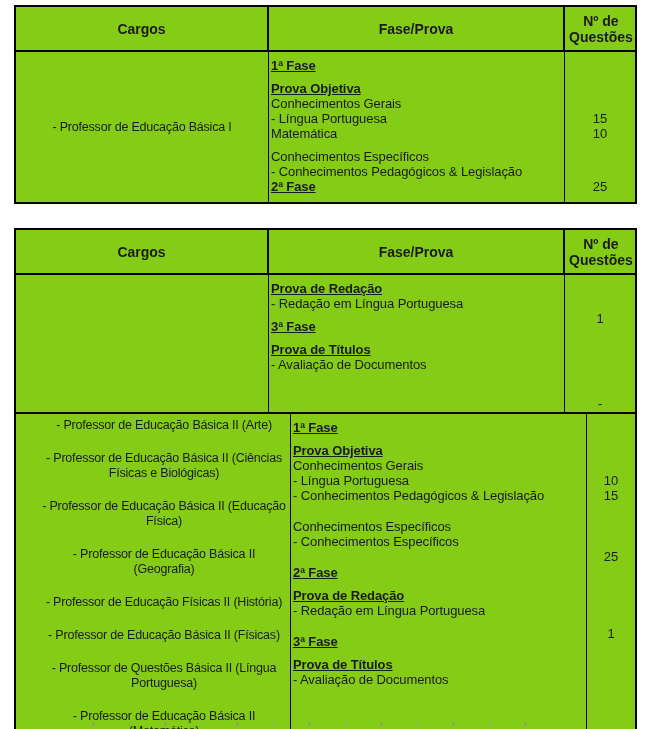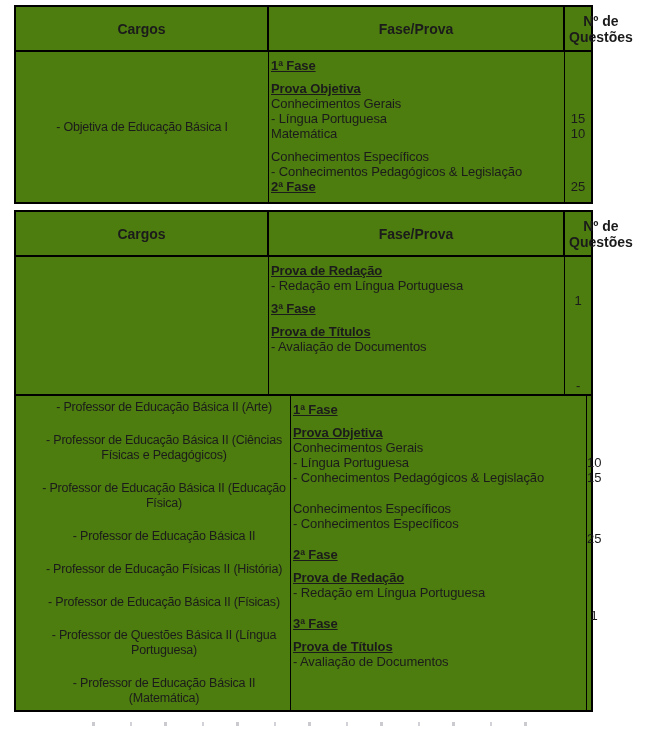--- a/index.html
+++ b/index.html
@@ -12,25 +12,25 @@
     height: 729px;
     overflow: hidden;
     position: relative;
     font-family: "Liberation Sans", sans-serif;
     color: #1b1b1b;
   }
   .page {
     padding: 5px 14px 0 14px;
   }
   .exam-table {
-    width: 579px;
+    width: 623px;
     box-sizing: border-box;
     border: 2px solid #000;
-    background: #4d7c0f;
-    margin-bottom: 6px;
+    background: #84cc16;
+    margin-bottom: 24px;
   }
   .thead {
     display: grid;
     grid-template-columns: 253px 296px 1fr;
     border-bottom: 2px solid #000;
   }
   .th {
     box-sizing: border-box;
     height: 43px;
     display: flex;
@@ -108,21 +108,21 @@
   <section class="exam-table">
     <div class="thead">
       <div class="th thick-right">Cargos</div>
       <div class="th thick-right">Fase/Prova</div>
       <div class="th">Nº de Questões</div>
     </div>
     <div class="tbody">
         <div class="tr">
           <div class="td td-cargos">
             <div class="cargo-item">
-              <div class="cargo-line">- Objetiva de Educação Básica I</div>
+              <div class="cargo-line">- Professor de Educação Básica I</div>
             </div>
           </div>
           <div class="td td-fase">
             <div class="line l-phase">1ª Fase</div>
             <div class="line l-gap"></div>
             <div class="line l-phase">Prova Objetiva</div>
             <div class="line l-bold">Conhecimentos Gerais</div>
             <div class="line l-normal">- Língua Portuguesa</div>
             <div class="line l-normal">Matemática</div>
             <div class="line l-gap"></div>
@@ -182,28 +182,29 @@
             <div class="line l-gap">-</div>
           </div>
         </div>
         <div class="tr">
           <div class="td td-cargos top">
             <div class="cargo-item">
               <div class="cargo-line">- Professor de Educação Básica II (Arte)</div>
             </div>
             <div class="cargo-item">
               <div class="cargo-line">- Professor de Educação Básica II (Ciências</div>
-              <div class="cargo-line">Físicas e Pedagógicos)</div>
+              <div class="cargo-line">Físicas e Biológicas)</div>
             </div>
             <div class="cargo-item">
               <div class="cargo-line">- Professor de Educação Básica II (Educação</div>
               <div class="cargo-line">Física)</div>
             </div>
             <div class="cargo-item">
               <div class="cargo-line">- Professor de Educação Básica II</div>
+              <div class="cargo-line">(Geografia)</div>
             </div>
             <div class="cargo-item">
               <div class="cargo-line">- Professor de Educação Físicas II (História)</div>
             </div>
             <div class="cargo-item">
               <div class="cargo-line">- Professor de Educação Básica II (Físicas)</div>
             </div>
             <div class="cargo-item">
               <div class="cargo-line">- Professor de Questões Básica II (Língua</div>
               <div class="cargo-line">Portuguesa)</div>

